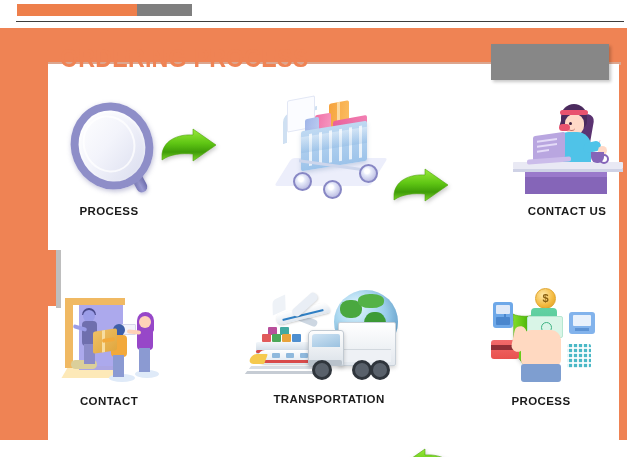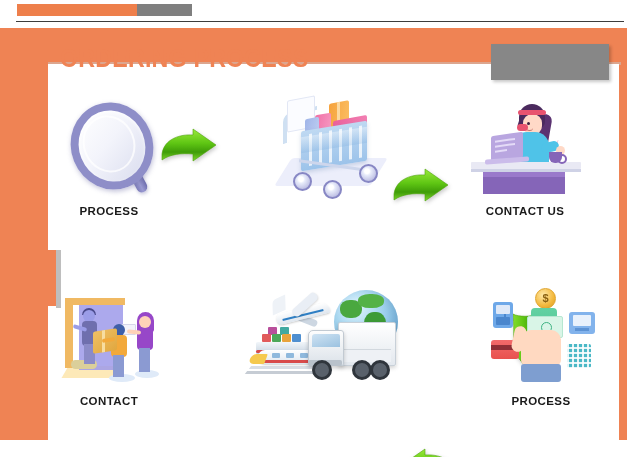--- a/index.html
+++ b/index.html
@@ -29,21 +29,21 @@
 
   
   .cell{position:absolute;text-align:center;}
   .art{position:relative;width:120px;height:105px;margin:0 auto;}
   .caption{margin-top:4px;font-size:11.5px;font-weight:bold;color:#1a1a1a;letter-spacing:.4px;
            white-space:nowrap;}
 
   
   .c-select   {left:46px; top:96px;  width:126px;}
   .c-cart     {left:242px;top:92px;  width:176px;}
-  .c-contact  {left:462px;top:96px;  width:126px;}
+  .c-contact  {left:504px;top:96px;  width:126px;}
   .c-delivery {left:46px; top:286px; width:126px;}
   .c-transport{left:236px;top:284px; width:186px;}
   .c-payment  {left:478px;top:286px; width:126px;}
 
   
   .arrow{position:absolute;}
   .a1{left:160px;top:128px;}
   .a2{left:392px;top:128px;}
   .a3{left:505px;top:232px;}
   .a5{left:400px;top:312px;}
@@ -474,20 +474,21 @@
           <div class="tk-cab">
               <div class="tk-win"></div>
             </div>
           <div class="tk-bump"></div>
           <div class="tk-wheel tw1"></div>
           <div class="tk-wheel tw2"></div>
           <div class="tk-wheel tw3"></div>
         </div>
       </div>
     </div>
+    <div class="caption">TRANSPORTATION</div>
   </div>
 
   <div class="cell c-delivery">
     <div class="art">
       <div class="del">
         <div class="door-floor"></div>
         <div class="door-panel"></div>
         <div class="door-frame"></div>
         <div class="door-top"></div>
         <div class="mat"></div>

